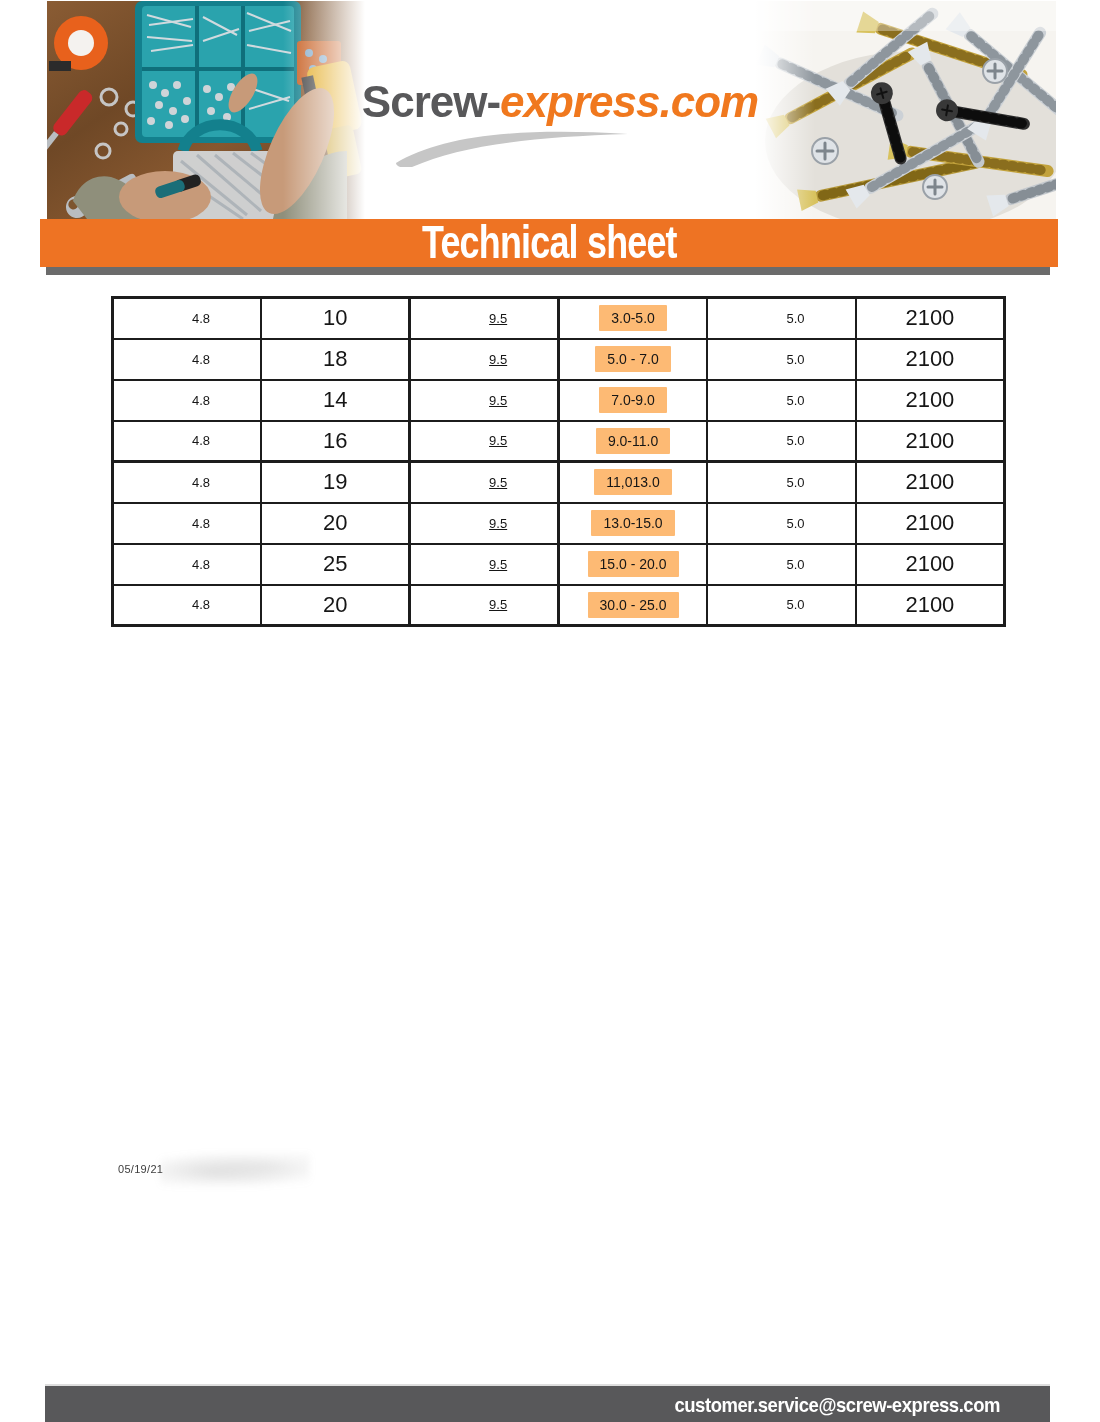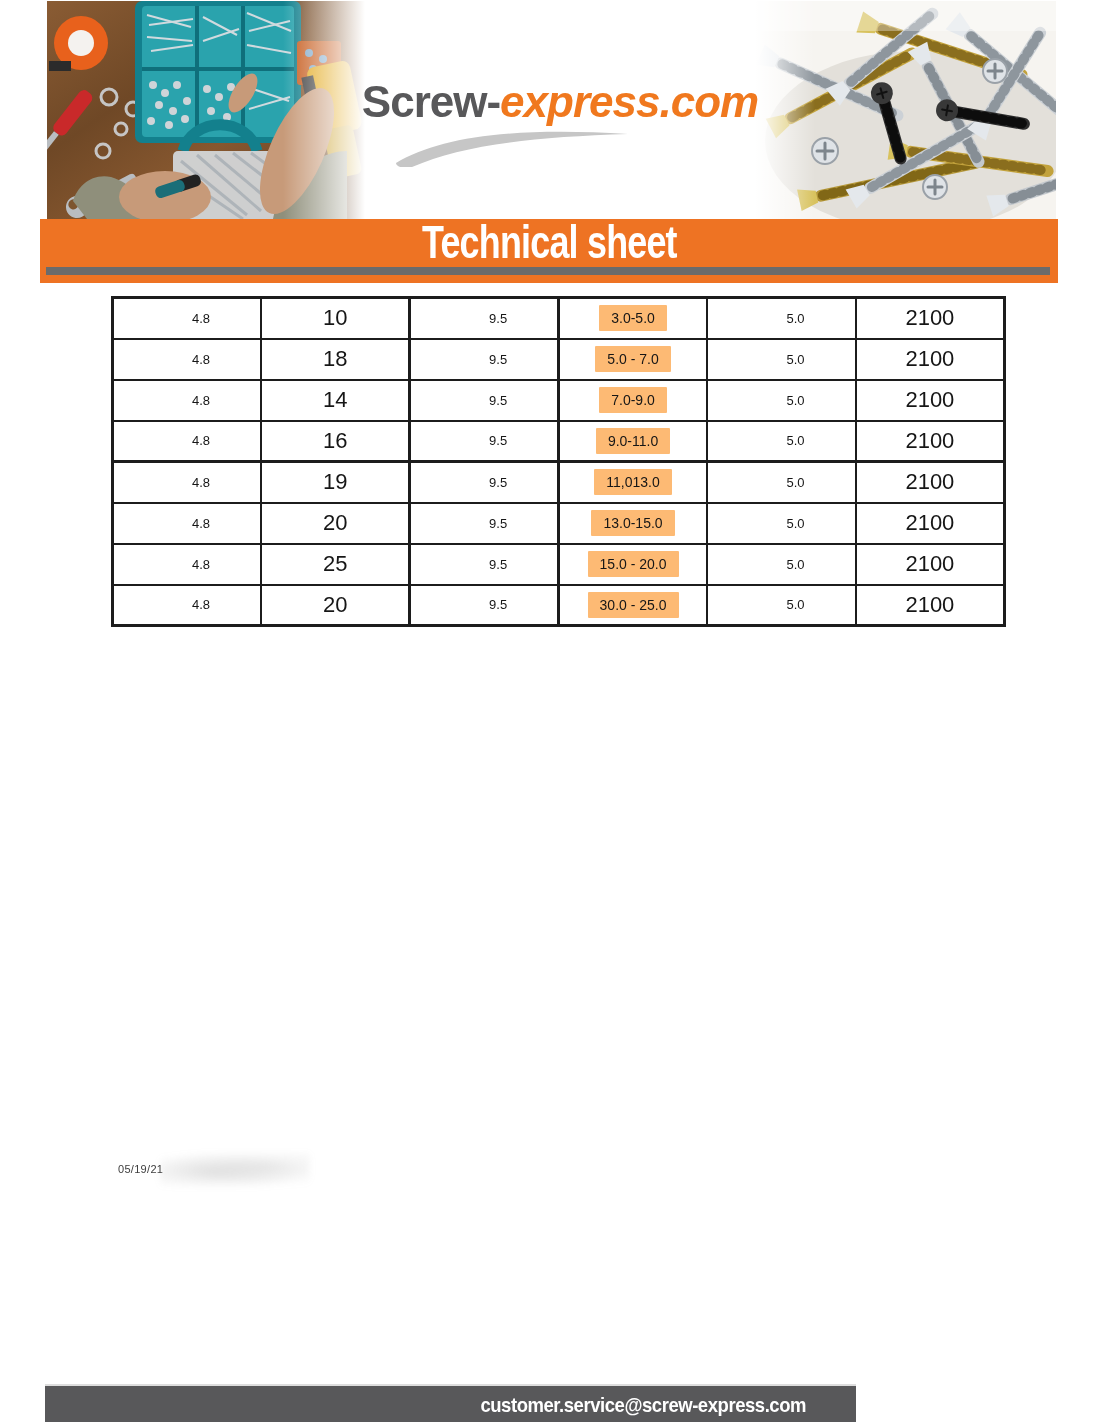--- a/index.html
+++ b/index.html
@@ -18,21 +18,21 @@
 
   #logo {
     position:absolute; left:360px; top:76px; width:400px; text-align:center;
     font-size:44px; font-weight:bold; letter-spacing:-1px; white-space:nowrap;
   }
   #logo .p1 { color:var(--logo-gray,#58585a); }
   #logo .p2 { color:var(--logo-orange,#f0781e); font-style:italic; }
   #swoosh { position:absolute; left:392px; top:124px; width:240px; height:42px; }
 
   #banner {
-    position:absolute; left:40px; top:218px; width:1018px; height:64px;
+    position:absolute; left:40px; top:218px; width:1018px; height:48px;
     background:var(--accent,#ee7323); text-align:center; overflow:hidden;
   }
   #banner .t {
     display:inline-block; color:#ffffff; font-weight:bold; font-size:46px;
     line-height:46px; letter-spacing:-1px; transform:scaleX(0.78);
     transform-origin:center;
   }
   #gray-strip {
     position:absolute; left:46px; top:266px; width:1004px; height:8px;
     background:#6b6b6b;
@@ -42,38 +42,38 @@
   #spec-table-wrap { position:absolute; left:111px; top:295px; width:895px; }
   table.spec { border-collapse:collapse; width:100%; table-layout:fixed;
     border:3px solid var(--border,#1c1c1c); }
   table.spec td {
     border:2px solid var(--border,#1c1c1c); height:41px; text-align:center;
     vertical-align:middle; color:#161616; background:#ffffff;
   }
   table.spec tr.thick td { border-bottom-width:3px; }
   table.spec td.c0, table.spec td.c2, table.spec td.c4 { font-size:13px;padding-left:28px; }
   table.spec td.c1, table.spec td.c5 { font-size:22px; }
-  table.spec td.c2 { border-left-width:3px; border-right-width:3px; }
+  table.spec td.c2 { border-left-width:3px; border-right-width:3px;text-decoration:underline; }
   table.spec td.c3 { font-size:14px; }
   table.spec td.c3 .patch { background:#fdba74; padding:5px 12px; border-radius:1px; }
 
   
   #doc-date {
     position:absolute; left:118px; top:1162px; font-size:11px; color:#3d3d3d;
     letter-spacing:0.3px;
   }
   #smudge {
     position:absolute; left:160px; top:1152px; width:150px; height:34px;
     background:
       radial-gradient(ellipse at 35% 55%, rgba(120,120,120,0.18), rgba(120,120,120,0) 70%),
       radial-gradient(ellipse at 70% 40%, rgba(120,120,120,0.12), rgba(120,120,120,0) 70%);
     filter:blur(3px);
   }
   #footer-bar {
-    position:absolute; left:45px; top:1385px; width:811px; height:37px;
+    position:absolute; left:45px; top:1385px; width:1005px; height:37px;
     background:var(--footer-bg,#58585a); box-shadow:0 -2px 0 #dedede;
   }
   #footer-bar .email {
     position:absolute; right:50px; top:0; height:37px; line-height:37px;
     color:#ffffff; font-weight:bold; font-size:21px; letter-spacing:-0.5px;
     display:inline-block; transform:scaleX(0.88); transform-origin:right center;
     white-space:nowrap;
   }
 </style>
 </head>

